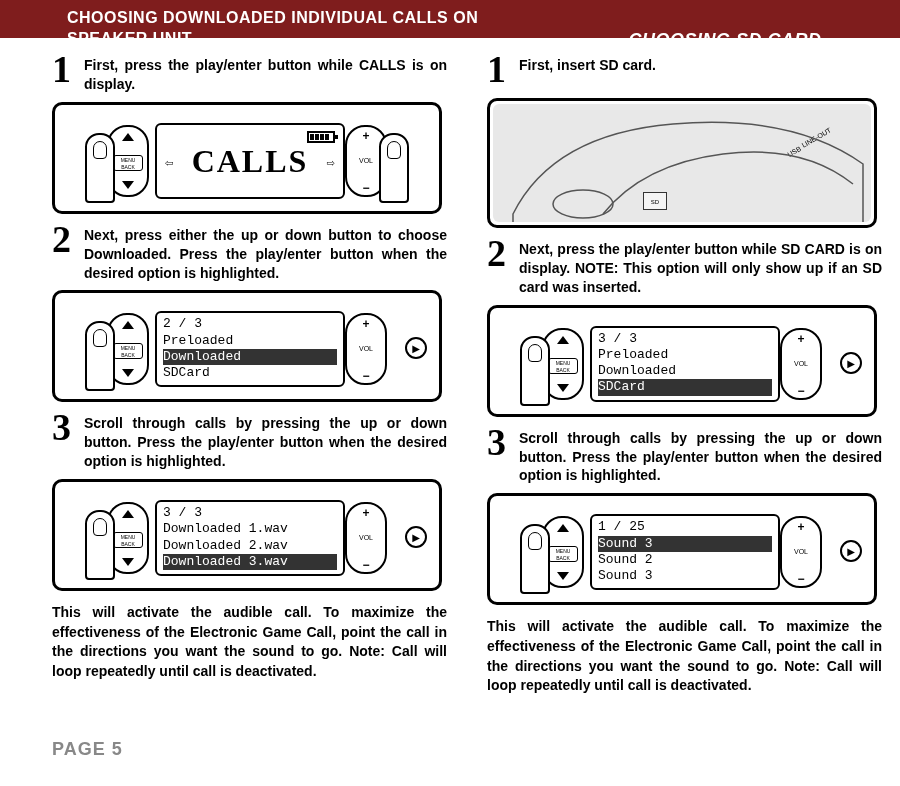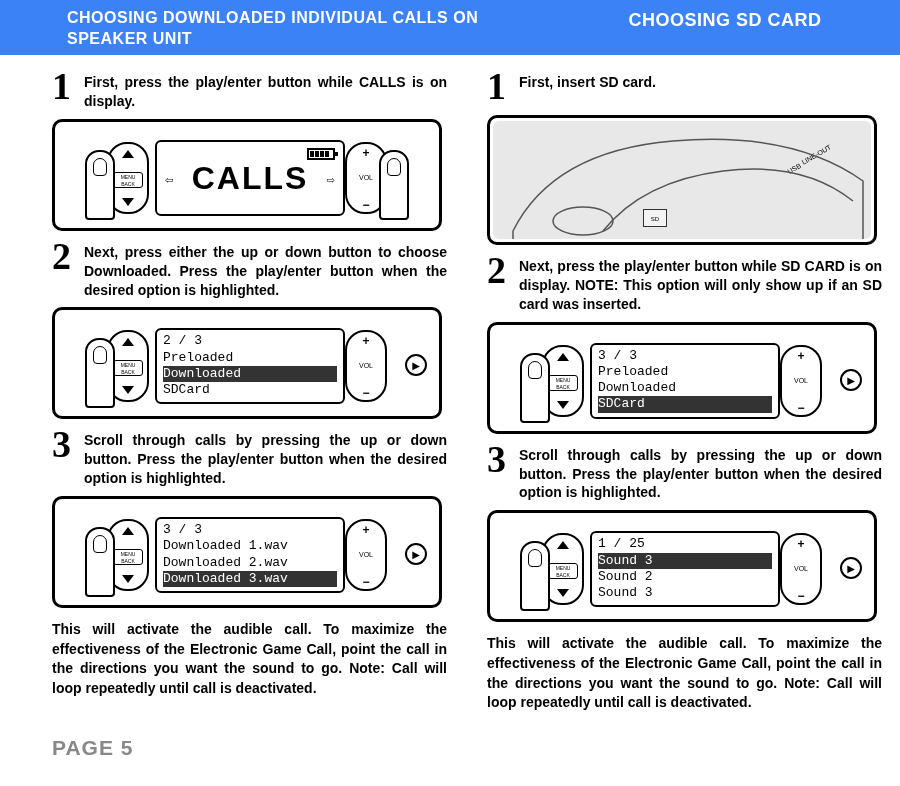--- a/index.html
+++ b/index.html
@@ -1,33 +1,33 @@
 <!DOCTYPE html>
 <html><head>
 <meta charset="utf-8">
 <style>
   * { box-sizing: border-box; margin: 0; padding: 0; }
   body { width: 900px; height: 786px; font-family: Arial, Helvetica, sans-serif; background: #fff; position: relative; }
-  .header { background: #3b82f6; color: #fff; display: flex; height: 55px; }
+  .header { background: #7f1d1d; color: #fff; display: flex; height: 38px; }
   .header-spacer-left { width: 67px; }
   .header .left { flex: 1; padding: 8px 20px 8px 0; font-weight: 700; font-size: 16px; letter-spacing: 0.5px; line-height: 1.3; }
-  .header .right { width: 350px; padding: 10px 20px; text-align: center; font-weight: 700; font-size: 18px; letter-spacing: 0.5px; }
+  .header .right { width: 350px; padding: 30px 20px; text-align: center; font-weight: 700; font-size: 18px; letter-spacing: 0.5px; font-style: italic; }
   .content { display: flex; padding: 18px 18px 0 52px; gap: 40px; }
   .col { flex: 1; }
   .step { margin-bottom: 8px; }
   .stepline { position: relative; padding-left: 32px; font-size: 14px; line-height: 1.35; font-weight: 700; min-height: 34px; text-align: justify; }
   .stepnum { position: absolute; left: 0; top: -6px; font-family: Georgia, 'Times New Roman', serif; font-size: 38px; font-weight: 700; line-height: 1; }
   .note-bold { font-weight: 700; }
   .bodytext { font-size: 14px; line-height: 1.4; font-weight: 700; text-align: justify; margin-top: 6px; }
   .figure { border: 3px solid #000; border-radius: 10px; width: 390px; height: 112px; margin: 8px 0 12px 0; position: relative; overflow: hidden; background: #fff; }
   .figure-inner { position: absolute; left: 100px; top: 18px; width: 190px; height: 76px; border: 2px solid #000; border-radius: 6px; background: #fff; padding: 3px 6px; font-family: "Courier New", monospace; font-size: 13px; line-height: 1.25; }
   .figure-inner .counter { }
   .figure-inner .row { white-space: pre; }
   .figure-inner .hl { background: #333; color: #fff; }
-  .big-calls { font-family: Liberation Sans, sans-serif; font-size: 32px; letter-spacing: 2px; text-align: center; line-height: 72px; font-weight: 900; }
+  .big-calls { font-family: Liberation Serif, serif; font-size: 32px; letter-spacing: 2px; text-align: center; line-height: 72px; font-weight: 900; }
   .battery { position: absolute; right: 8px; top: 6px; width: 28px; height: 12px; border: 2px solid #000; }
   .battery:after { content:''; position:absolute; right:-5px; top:2px; width:3px; height:4px; background:#000; }
   .battery .bars { display:flex; gap:1px; padding:1px; }
   .battery .bar { width:4px; height:6px; background:#000; }
   .arrow-l { position:absolute; left:8px; top:30px; font-size:14px; }
   .arrow-r { position:absolute; right:8px; top:30px; font-size:14px; }
   .knob { position:absolute; width:42px; height:72px; border:2px solid #000; border-radius:20px; background:#fff; }
   .knob.l { left:52px; top:20px; }
   .knob.r { right:52px; top:20px; }
   .knob .midbtn { position:absolute; left:4px; top:28px; width:30px; height:16px; border:1.5px solid #000; border-radius:3px; font-size:5px; text-align:center; line-height:7px; padding-top:1px; }
@@ -39,21 +39,21 @@
   .knob .minus { bottom:0px; }
   .knob .vol { position:absolute; left:0; right:0; top:30px; text-align:center; font-size:7px; }
   .thumb { position:absolute; border:2px solid #000; border-radius:14px 14px 4px 4px; background:#fff; width:30px; height:70px; }
   .thumb.l { left:30px; top:28px; }
   .thumb.r { right:30px; top:28px; }
   .nail { position:absolute; top:6px; left:50%; transform:translateX(-50%); width:14px; height:18px; border:1.5px solid #000; border-radius:7px 7px 4px 4px; }
   .playcircle { position:absolute; right:12px; top:44px; width:22px; height:22px; border:2px solid #000; border-radius:50%; font-size:10px; text-align:center; line-height:20px; }
   .sd-body { background:#e8e8e8; position:absolute; inset:3px; border-radius:6px; overflow:hidden; }
   .sd-label { position:absolute; font-size:7px; transform:rotate(-30deg); }
   .sd-slot { position:absolute; left:150px; bottom:12px; width:24px; height:18px; border:1.5px solid #333; background:#f4f4f4; font-size:6px; text-align:center; line-height:18px; }
-  .footer { position:absolute; left:52px; bottom:26px; color:#888; font-weight:700; font-size:21px; letter-spacing:1px; }
+  .footer { position:absolute; left:52px; bottom:26px; color:#888; font-weight:700; font-size:18px; letter-spacing:1px; }
 </style>
 </head>
 <body>
 
 <div class="header">
   <div class="header-spacer-left"></div>
   <div class="left">CHOOSING DOWNLOADED INDIVIDUAL CALLS ON SPEAKER UNIT</div>
   <div class="right">CHOOSING SD CARD</div>
 </div>
 

